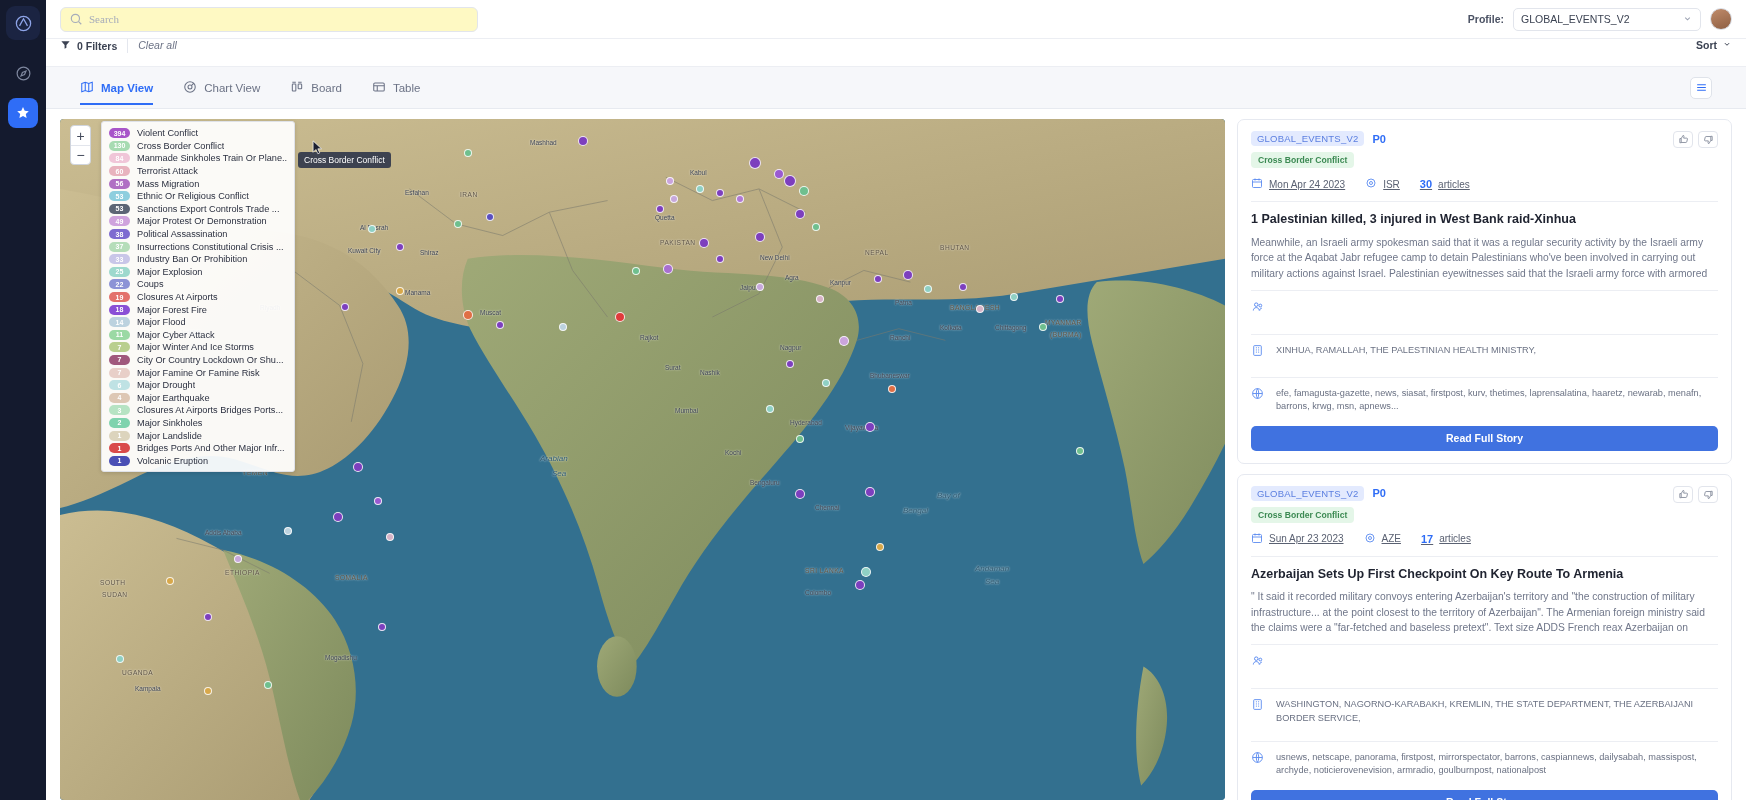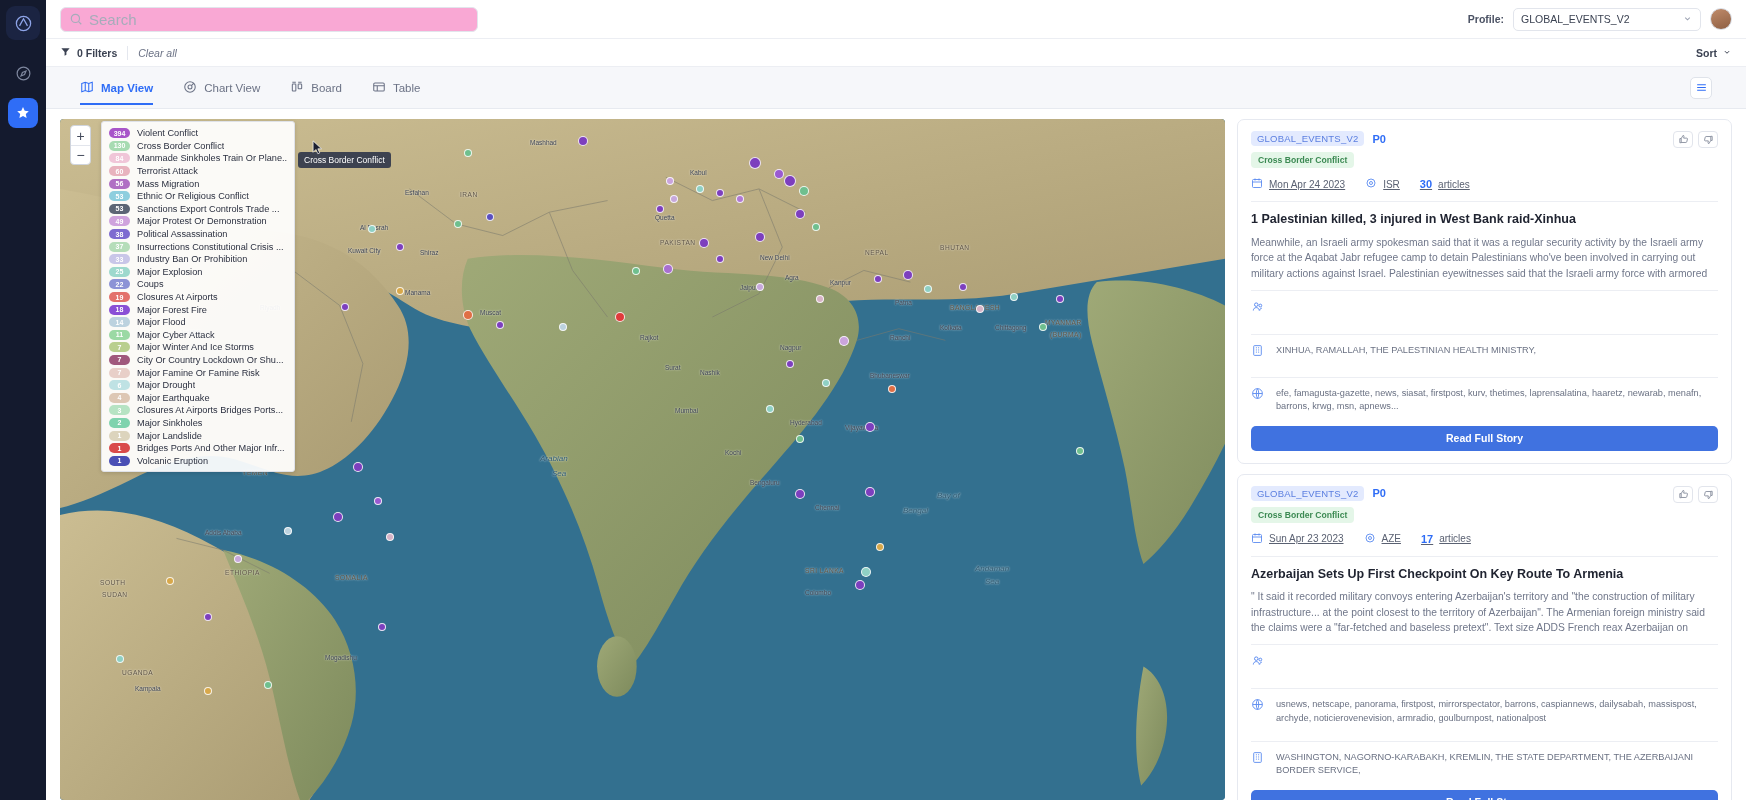--- a/index.html
+++ b/index.html
@@ -42,23 +42,23 @@
     display: flex; align-items: center;
     padding: 0 14px; gap: 12px; background: #fff;
   }
   .search-wrap {
     position: relative; width: 418px; height: 25px;
   }
   .search-input {
     width: 100%; height: 25px;
     border: 1px solid #e2e5ec; border-radius: 6px;
     padding: 0 8px 0 28px;
-    font-size: 15px; color: #3b4252;
-    font-family: Liberation Sans, sans-serif;
-    background: #f9a8d4; outline: none;
+    font-size: 11px; color: #3b4252;
+    font-family: Liberation Serif, serif;
+    background: #fef9c3; outline: none;
   }
   .search-input::placeholder { color: #a6acba; }
   .search-icon {
     position: absolute; left: 9px; top: 5px;
     width: 14px; height: 14px; color: #a6acba;
   }
   .topbar-right {
     margin-left: auto; display: flex; align-items: center; gap: 9px;
   }
   .profile-label { font-size: 10.5px; font-weight: bold; color: #4a5163; }
@@ -70,21 +70,21 @@
   .profile-select .chev { margin-left: auto; color: #9aa1b1; }
   .avatar {
     width: 22px; height: 22px; border-radius: 50%;
     background: linear-gradient(160deg,#c08b6a,#8e5f43);
     border: 1px solid #d9dde5;
   }
 
   .filterbar {
     height: 28px; flex: 0 0 28px;
     border-bottom: 1px solid #eceef3;
-    display: flex; align-items: center; padding: 0 14px; gap: 10px;
+    display: flex; align-items: flex-start; padding: 0 14px; gap: 10px;
     background: #fff; font-size: 10.5px;
   }
   .filters-chip { display: flex; align-items: center; gap: 6px; font-weight: bold; color: #3b4252; }
   .divider-v { width: 1px; height: 14px; background: #e4e7ee; }
   .clear-all { color: #6b7285; font-style: italic; }
   .sort-btn { margin-left: auto; display: flex; align-items: center; gap: 5px; color: #3b4252; font-weight: bold; }
 
   .tabsbar {
     height: 42px; flex: 0 0 42px;
     background: #f6f7fa;
@@ -795,36 +795,36 @@
                 <circle cx="9" cy="8" r="3"></circle>
                   <circle cx="16" cy="9.5" r="2.4"></circle>
                 <path d="M4 18c0-3 2.4-5 5-5s5 2 5 5M15 18c0-2.4 1.6-4 3.6-4"></path>
               </svg>
             </span>
           </div>
 
           <div class="src-row">
             <span class="blue-ico">
               <svg width="13" height="13" viewBox="0 0 24 24" fill="none" stroke="currentColor" stroke-width="1.7">
+                <rect x="5" y="3" width="14" height="18" rx="1.5"></rect>
+                  <path d="M9 7h2M13 7h2M9 11h2M13 11h2M9 15h2M13 15h2"></path>
+              </svg>
+            </span>
+            <span class="txt">WASHINGTON, NAGORNO-KARABAKH, KREMLIN, THE STATE DEPARTMENT, THE AZERBAIJANI BORDER SERVICE,</span>
+          </div>
+
+          <div class="src-row">
+            <span class="blue-ico">
+              <svg width="13" height="13" viewBox="0 0 24 24" fill="none" stroke="currentColor" stroke-width="1.7">
                 <circle cx="12" cy="12" r="9"></circle>
                   <path d="M3 12h18M12 3c3 3.4 3 14.6 0 18M12 3c-3 3.4-3 14.6 0 18"></path>
               </svg>
             </span>
             <span class="txt">usnews, netscape, panorama, firstpost, mirrorspectator, barrons, caspiannews, dailysabah, massispost, archyde, noticierovenevision, armradio, goulburnpost, nationalpost</span>
           </div>
 
-          <div class="src-row">
-            <span class="blue-ico">
-              <svg width="13" height="13" viewBox="0 0 24 24" fill="none" stroke="currentColor" stroke-width="1.7">
-                <rect x="5" y="3" width="14" height="18" rx="1.5"></rect>
-                  <path d="M9 7h2M13 7h2M9 11h2M13 11h2M9 15h2M13 15h2"></path>
-              </svg>
-            </span>
-            <span class="txt">WASHINGTON, NAGORNO-KARABAKH, KREMLIN, THE STATE DEPARTMENT, THE AZERBAIJANI BORDER SERVICE,</span>
-          </div>
-
           <div class="read-btn">Read Full Story</div>
         </div>
 
       </div>
     </div>
   </div>
 </div>
 
 </body></html>

